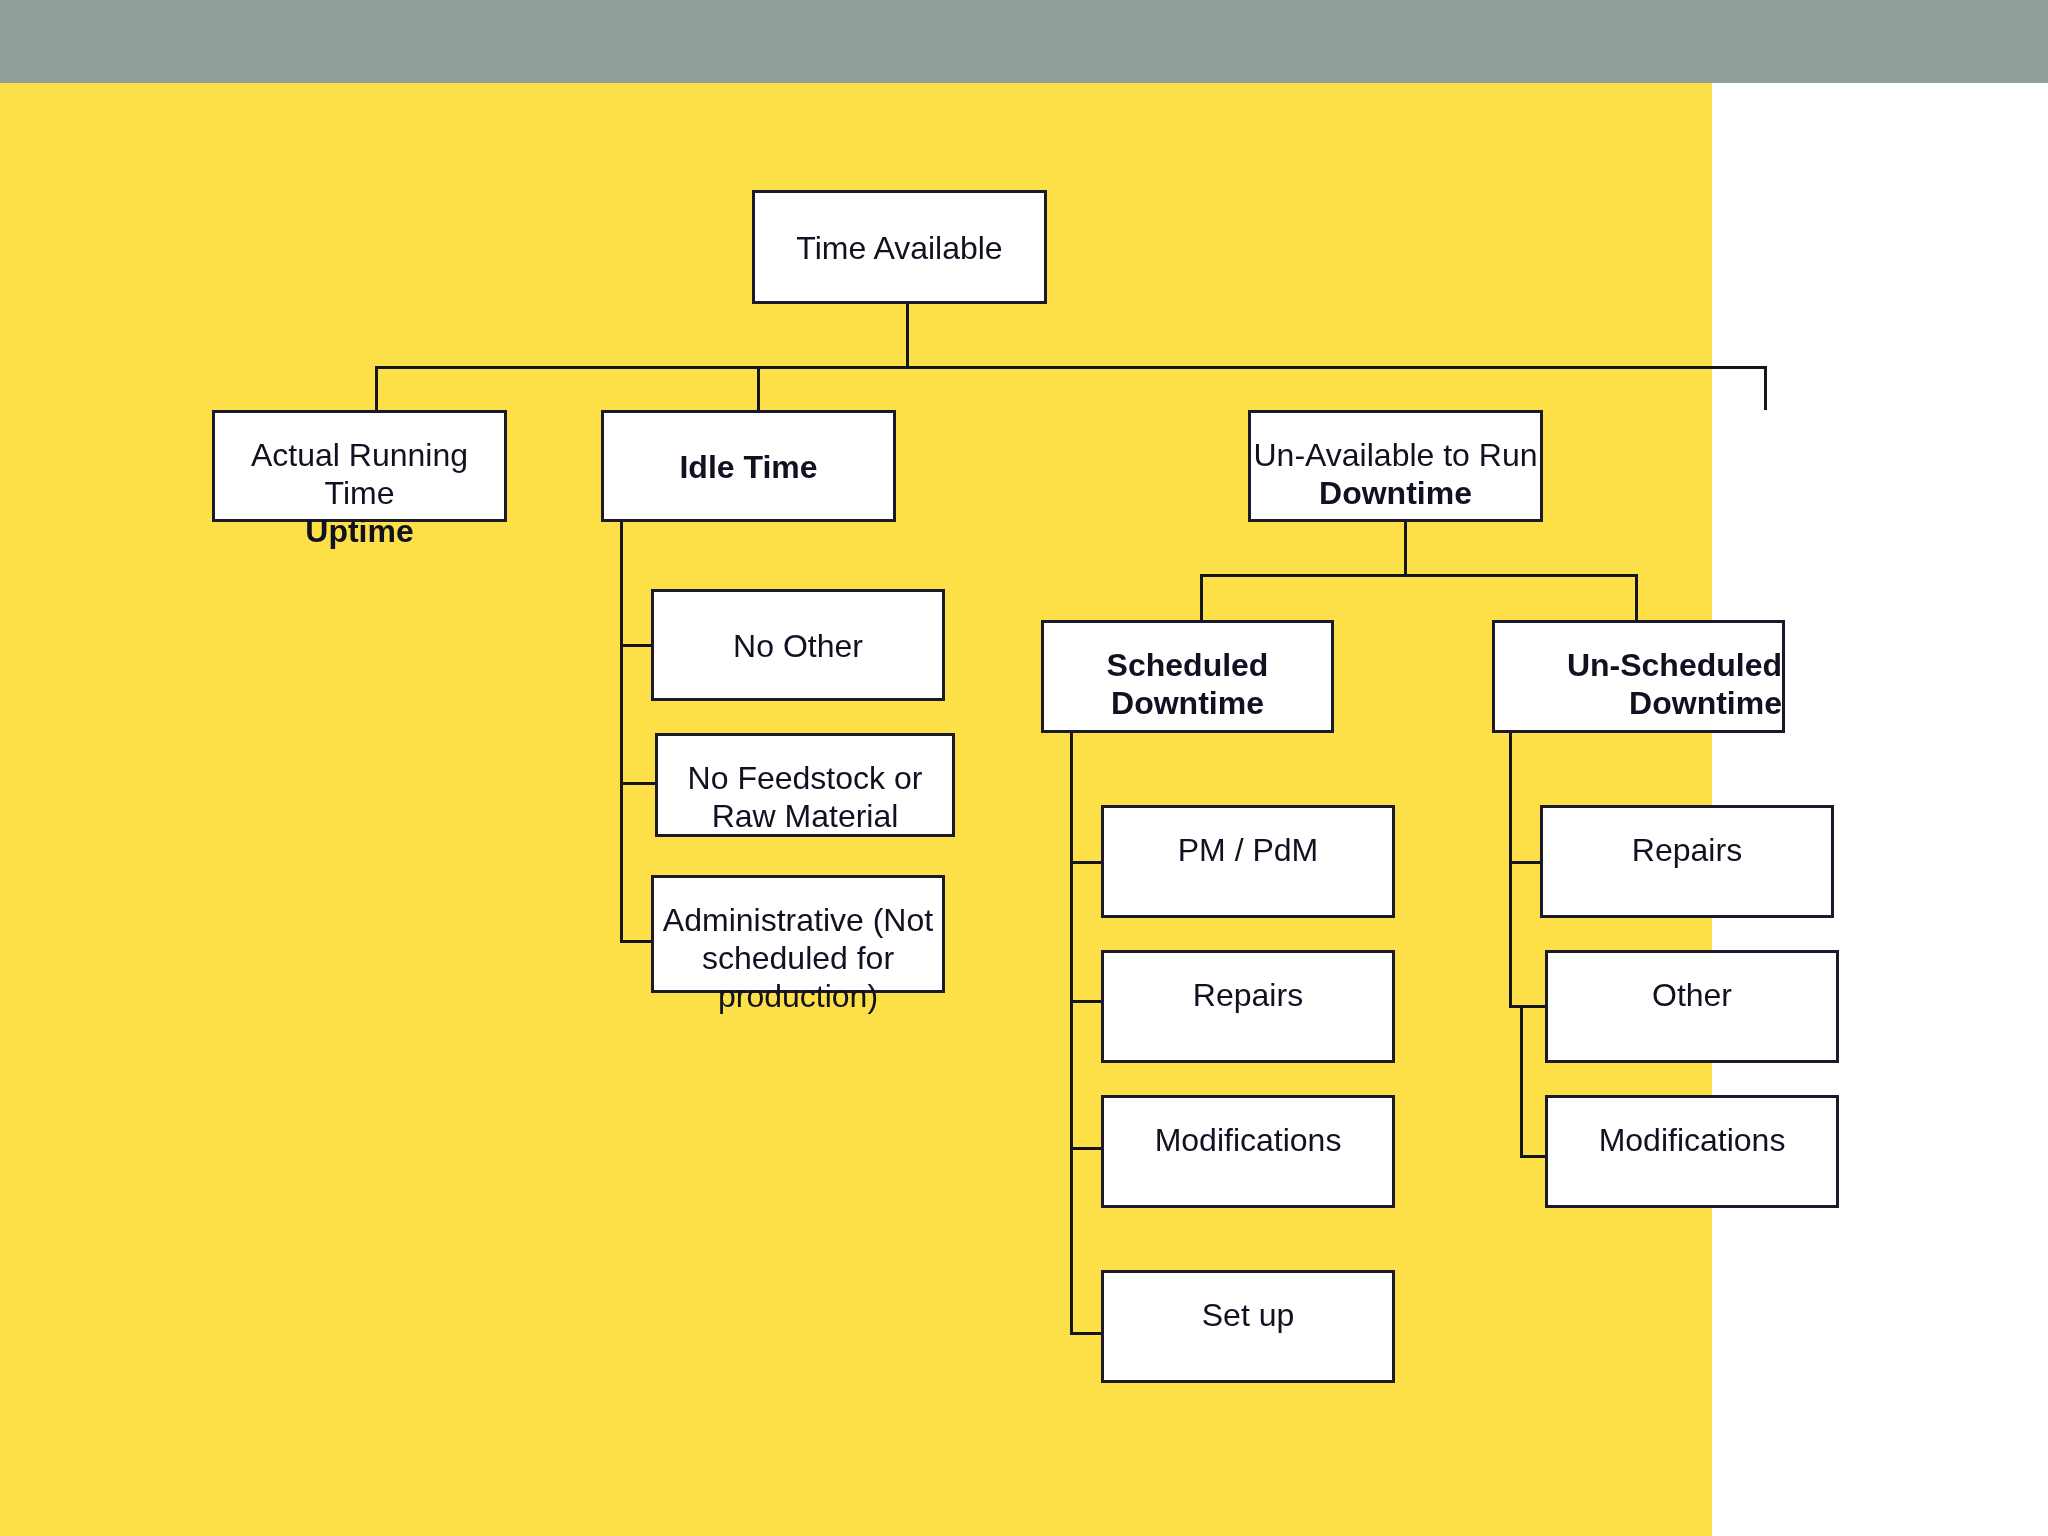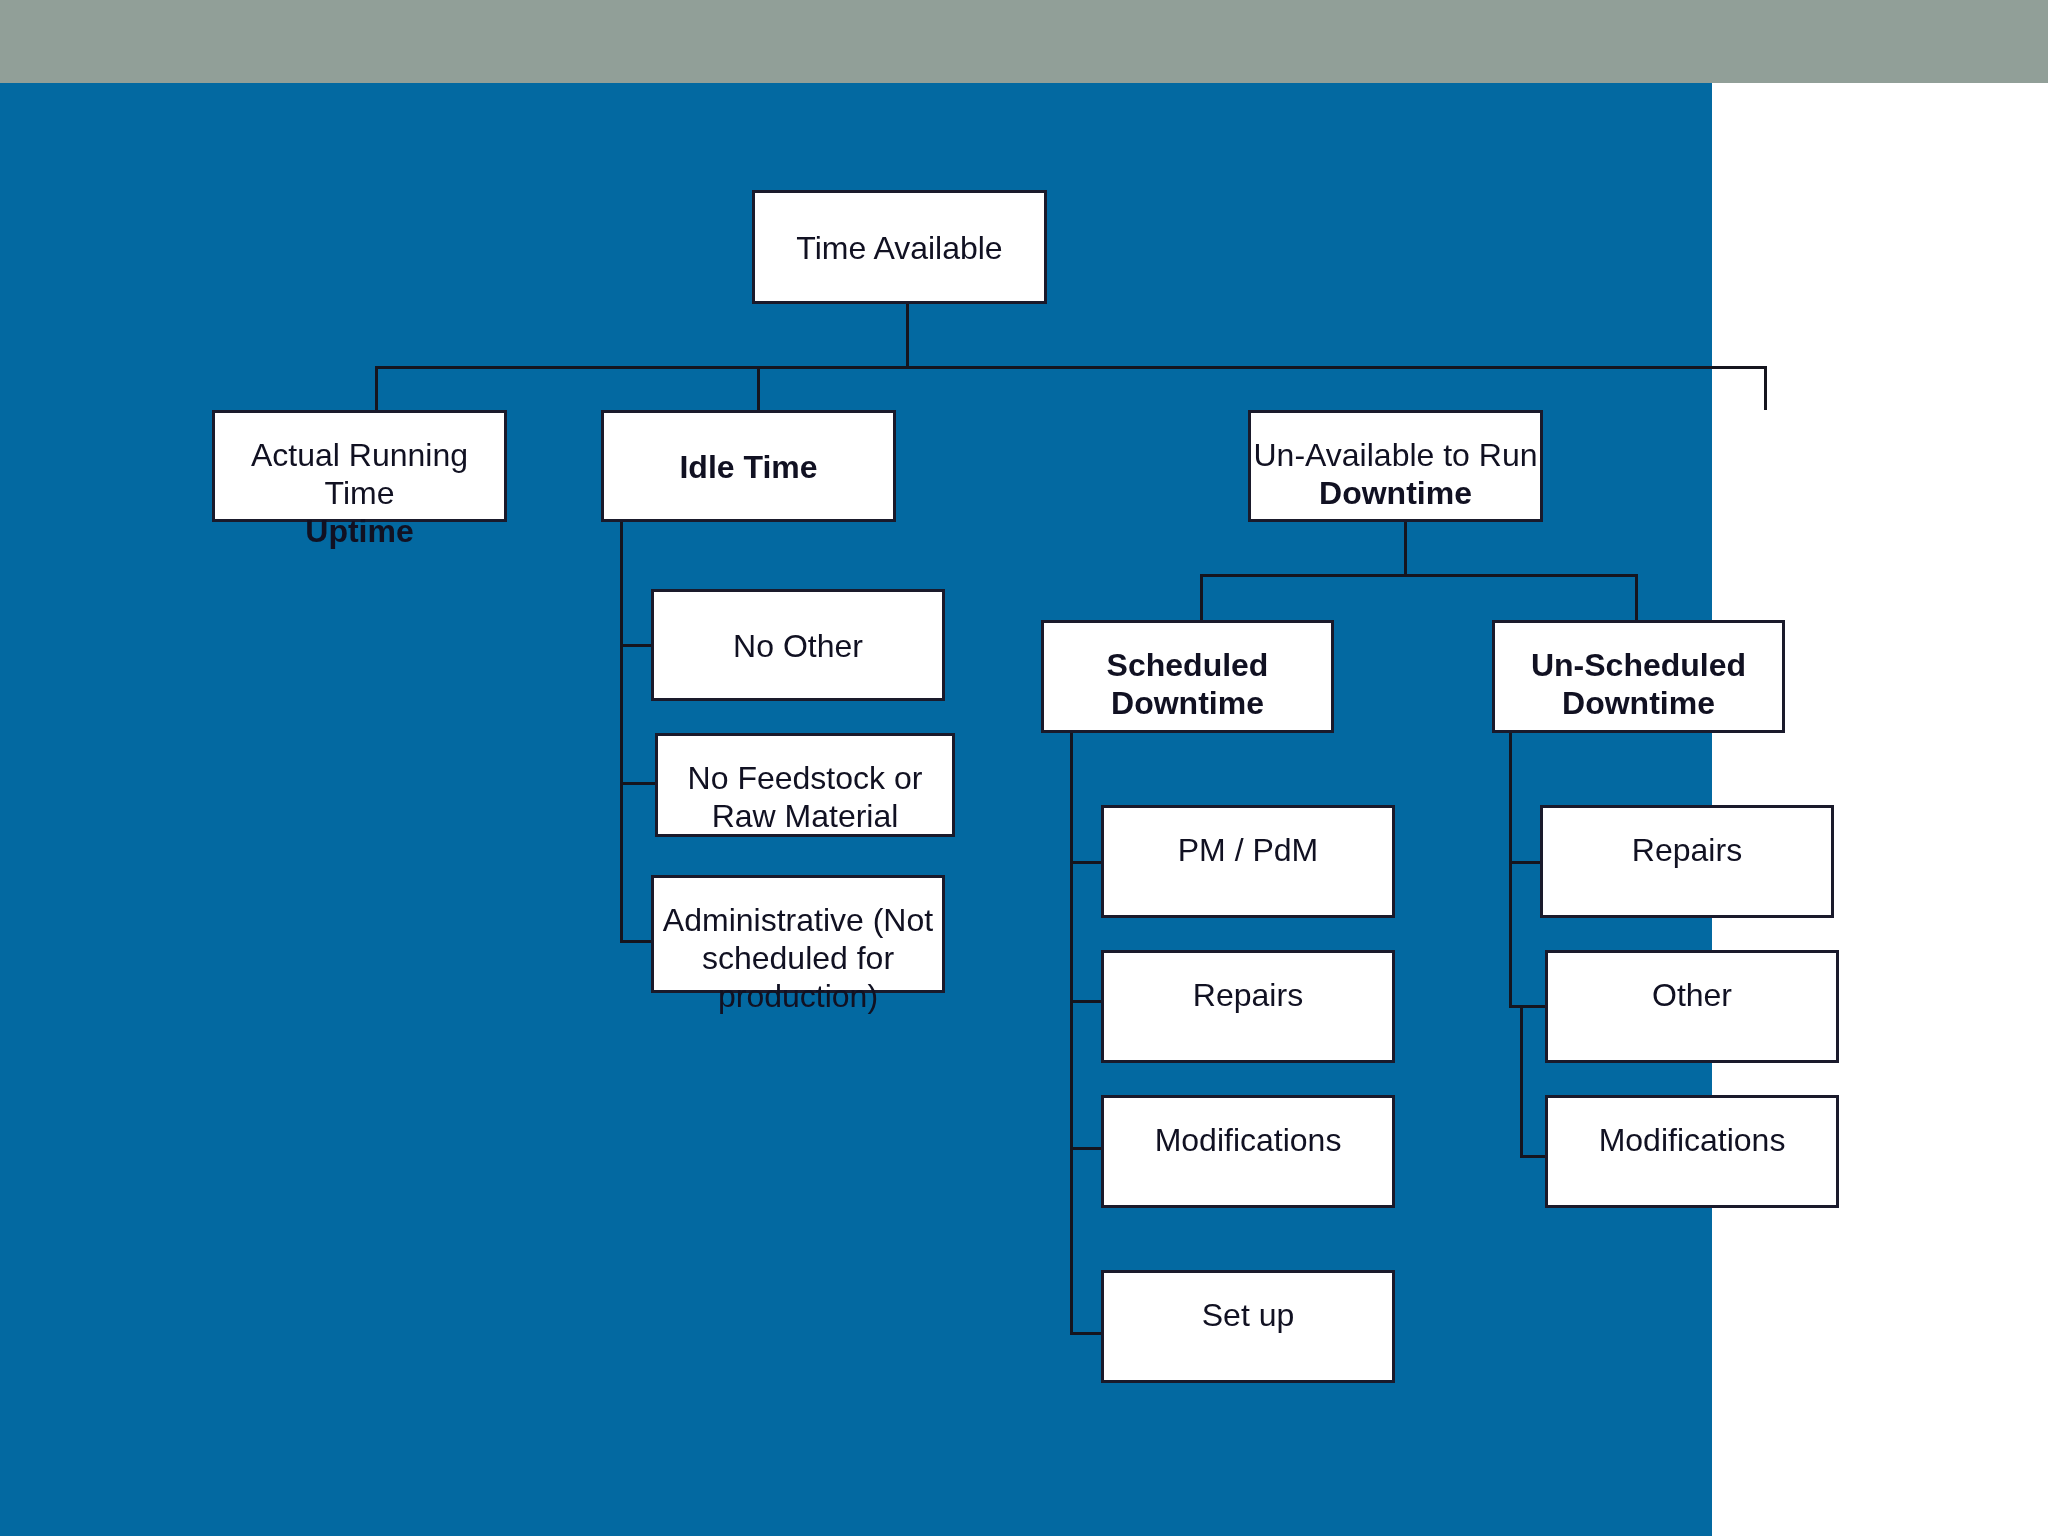--- a/index.html
+++ b/index.html
@@ -10,21 +10,21 @@
   body {
     width: 2048px;
     height: 1536px;
     font-family: "Liberation Sans", sans-serif;
     overflow: hidden;
   }
   #slide {
     position: relative;
     width: 1712px;
     height: 1536px;
-    background: #0369a1;
+    background: #fde047;
   }
   #header-bar {
     position: absolute;
     left: 0;
     top: 0;
     width: 2048px;
     height: 83px;
     background: #919f98;
   }
   #canvas {
@@ -145,21 +145,21 @@
     <div class="node vtop f30" style="left:655px; top:733px; width:300px; height:104px;">
       <span class="txt">No Feedstock  or</span>
       <span class="txt sub">Raw Material</span>
     </div>
 
     <div class="node vtop f30" style="left:1041px; top:620px; width:293px; height:113px;">
       <span class="txt b">Scheduled</span>
       <span class="txt sub b">Downtime</span>
     </div>
 
-    <div class="node vtop f30" style="left:1492px; top:620px; width:293px; height:113px;">
+    <div class="node vtop f30" style="left:1492px; top:620px; width:293px; height:113px;align-items:flex-end;">
       <span class="txt b">Un-Scheduled</span>
       <span class="txt sub b">Downtime</span>
     </div>
 
     <div class="node vtop f30" style="left:1101px; top:805px; width:294px; height:113px;">
       <span class="txt">PM / PdM</span>
     </div>
 
     <div class="node vtop f30" style="left:1101px; top:950px; width:294px; height:113px;">
       <span class="txt">Repairs</span>

